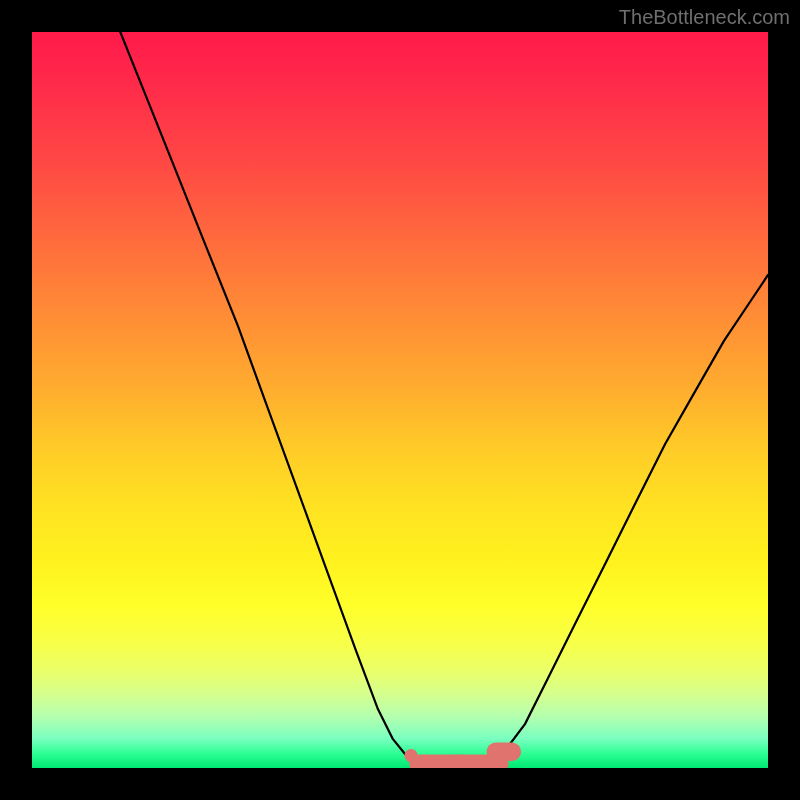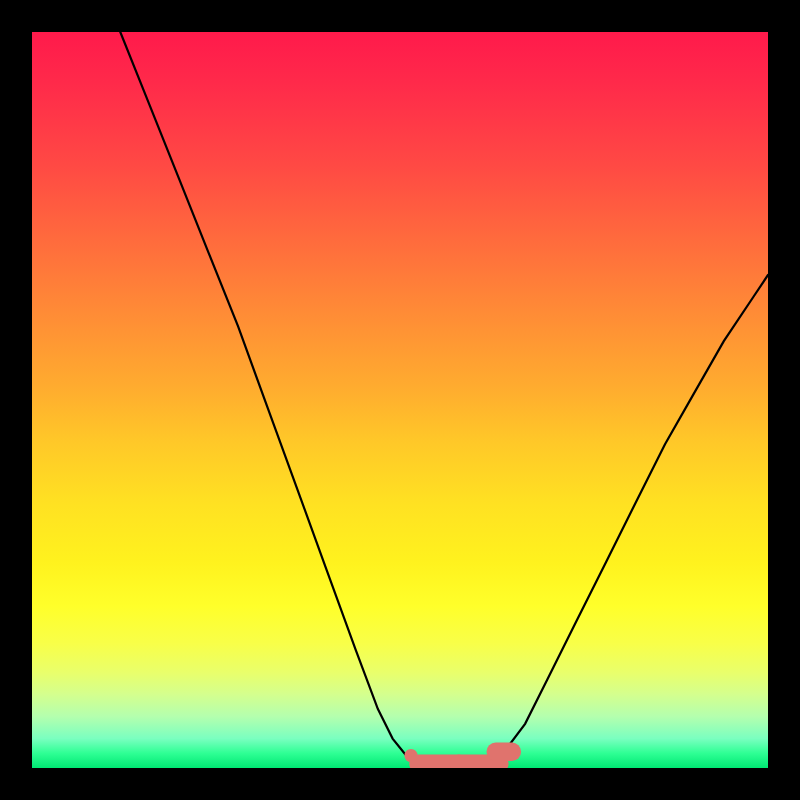--- a/index.html
+++ b/index.html
@@ -84,13 +84,14 @@
         <path d="M456.3 732.3 L471.0 721.3 L493.1 691.8 L515.2 647.7 L544.6 588.8 L574.1 529.9 L603.5 471.0 L633.0 412.2 L662.4 360.6 L691.8 309.1 L721.3 265.0 L736.0 242.9" fill="none" stroke-width="2.2" stroke-linecap="round" stroke="#000000"></path>
       </g>
       <g>
           <circle cx="379.0" cy="723.5" r="6.6" fill="#e0736d"></circle>
           <path d="M 386.4 731.6 L 426.9 731.6" stroke="#e0736d" stroke-width="18.4" stroke-linecap="round" fill="none"></path>
           <path d="M 426.9 731.6 L 467.4 731.6" stroke="#e0736d" stroke-width="18.4" stroke-linecap="round" fill="none"></path>
           <path d="M 463.7 719.8 L 479.9 719.8" stroke="#e0736d" stroke-width="18.4" stroke-linecap="round" fill="none"></path>
         </g>
     </svg>
   </div>
+  <div class="watermark">TheBottleneck.com</div>
 </div>
 
 </body></html>

